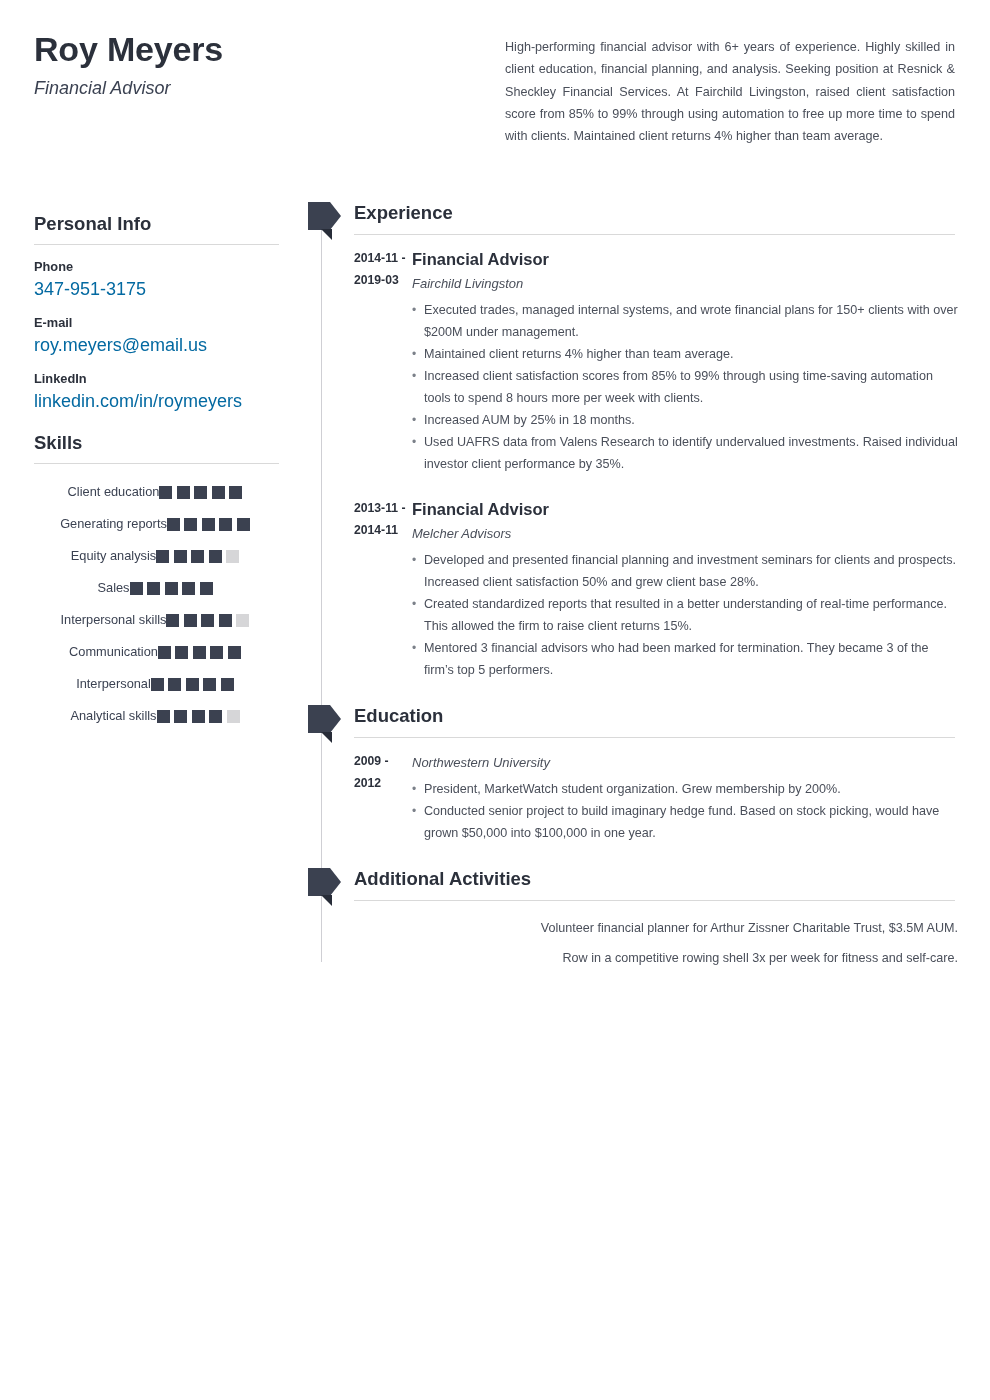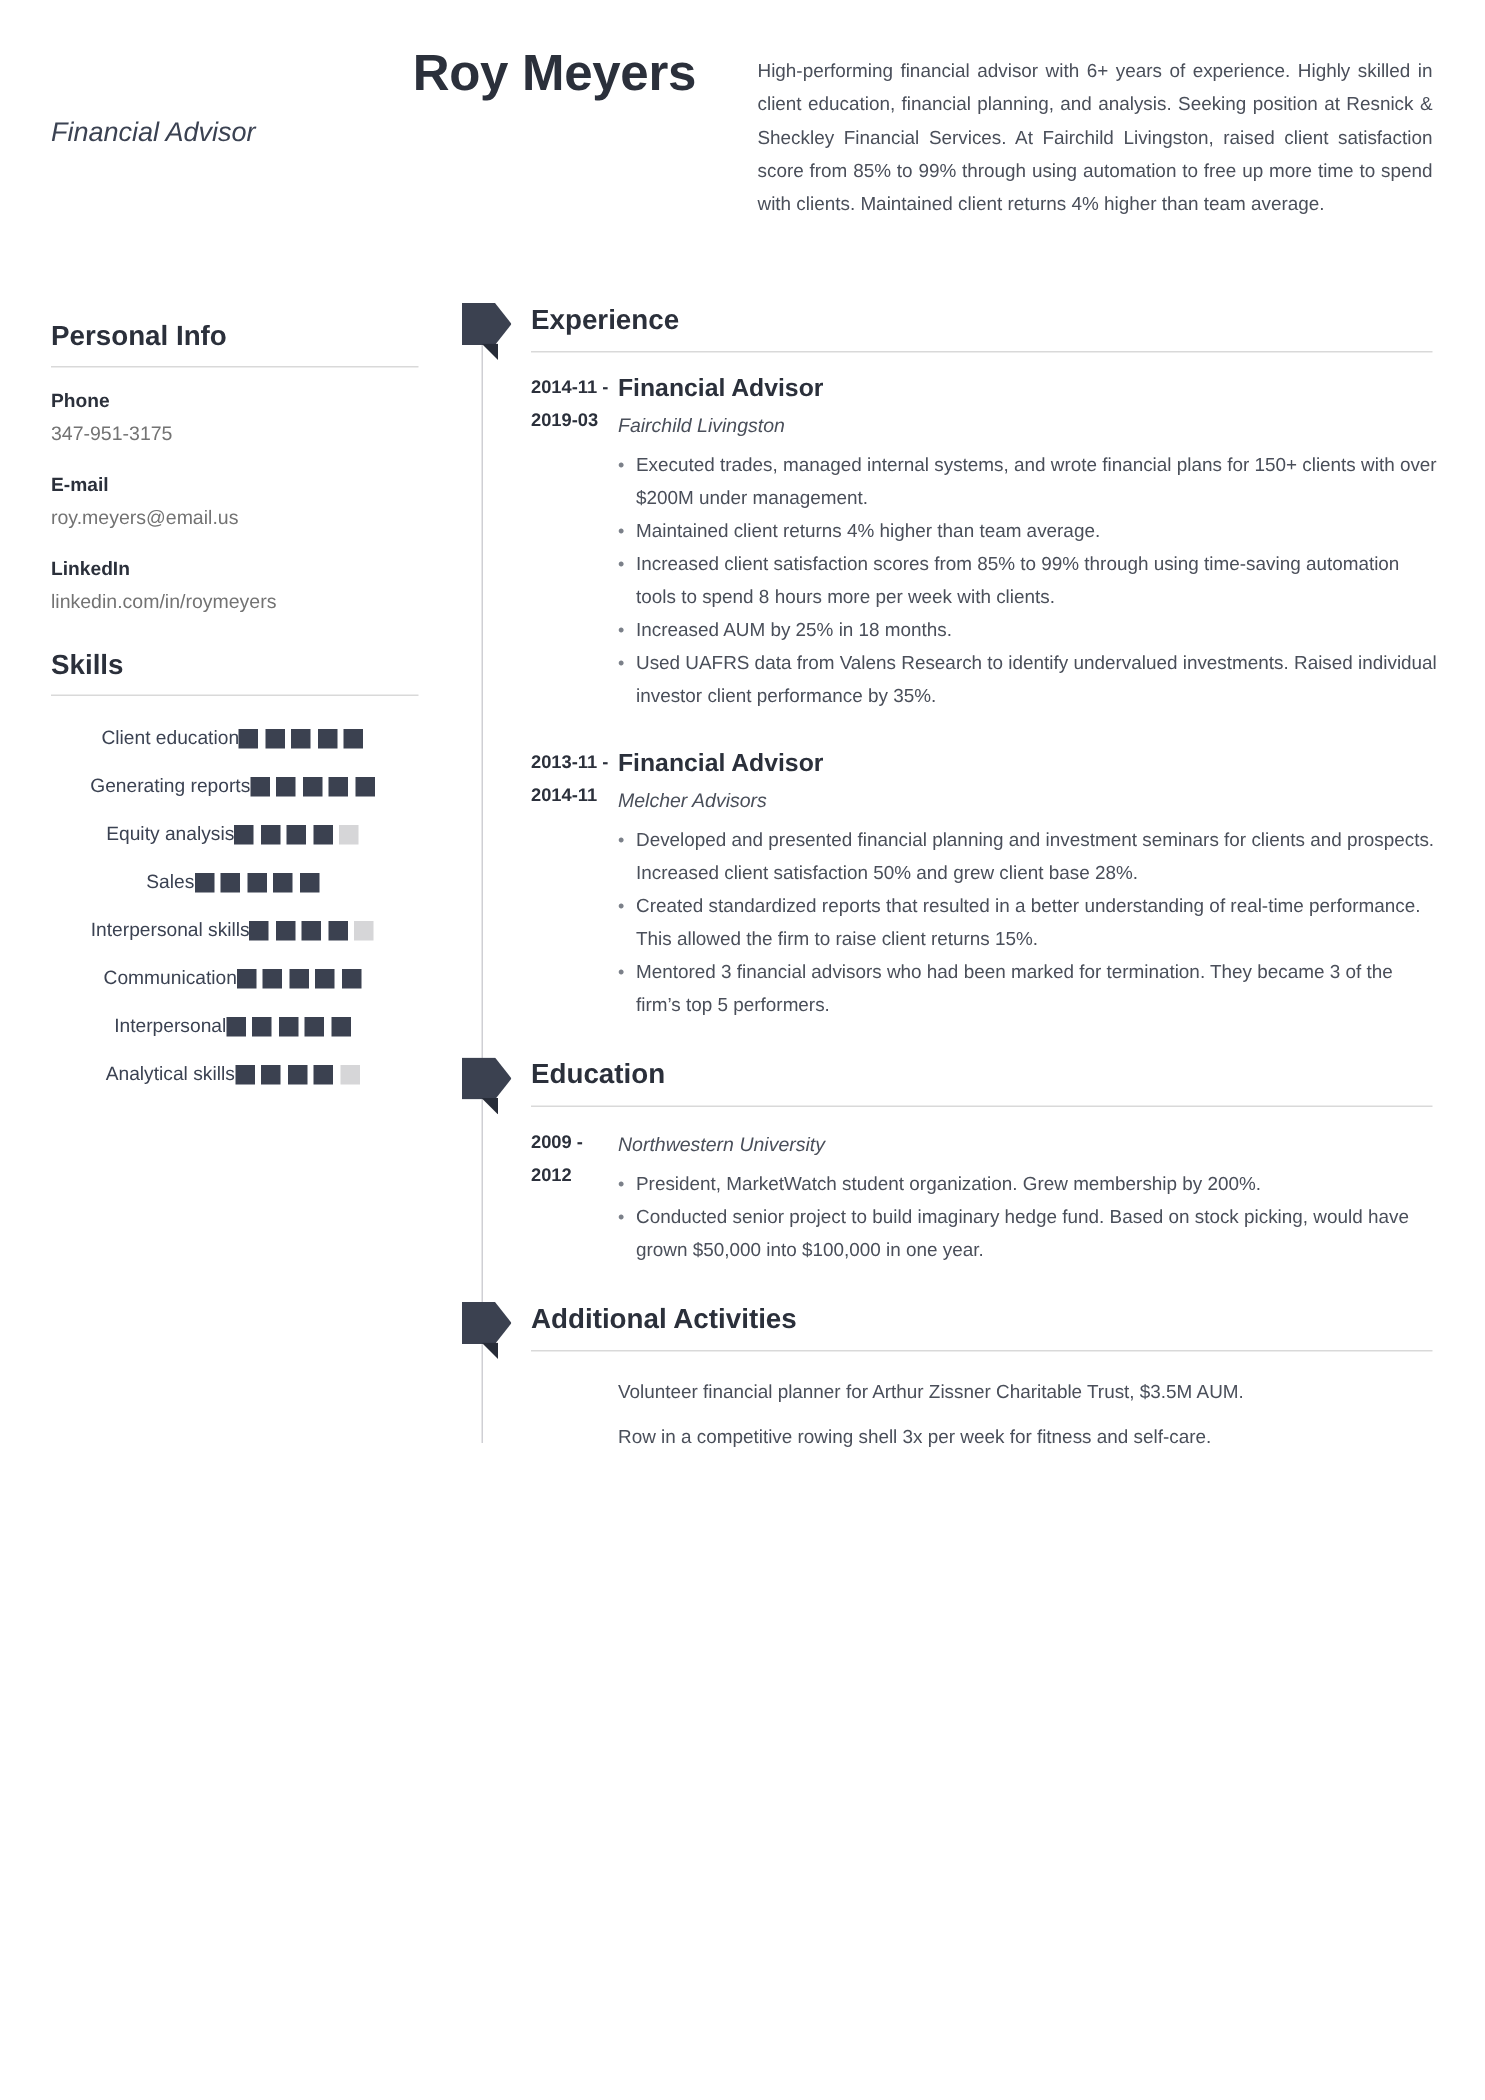--- a/index.html
+++ b/index.html
@@ -10,21 +10,21 @@
     color: #3b4252;
     -webkit-font-smoothing: antialiased;
   }
   .page { position: relative; width: 990px; height: 1400px; }
 
   
   .header { position: absolute; left: 0; top: 0; width: 990px; height: 180px; }
   .name-block { position: absolute; left: 34px; top: 28px; width: 430px; }
   .name {
     font-size: 34px; font-weight: bold; color: #2b303b;
-    letter-spacing: -0.2px; line-height: 42px; text-align: right;
+    letter-spacing: -0.2px; line-height: 42px;
   }
   .job-title {
     font-size: 18px; font-style: italic; color: #3b4252;
     line-height: 26px; margin-top: 5px; font-weight: normal;
   }
   .summary {
     position: absolute; left: 505px; top: 36px; width: 450px;
     font-size: 12.6px; line-height: 22.3px; color: #4a4f5a;
     text-align: justify;
   }
@@ -36,21 +36,21 @@
     line-height: 24px; padding-bottom: 8px;
   }
   .left-rule { border-bottom: 1px solid #d9d9d9; width: 245px; margin-bottom: 12px; }
 
   .info-item { margin-bottom: 14px; }
   .info-label {
     font-size: 12.8px; font-weight: bold; color: #2b303b;
     line-height: 20px;
   }
   .info-value {
-    font-size: 13px; color: #737373; line-height: 20px; margin-top: 2px;
+    font-size: 18px; color: #0369a1; line-height: 20px; margin-top: 2px;
   }
 
   .skills-block { margin-top: 20px; }
   .skill-row {
     display: flex; align-items: center; justify-content: center;
     height: 32px;
   }
   .skill-name { font-size: 12.8px; color: #3b4252; line-height: 20px; }
   .skill-bars { display: flex; gap: 4.5px; margin-right: 3px; }
   .sq { width: 13px; height: 13px; background: #d6d6d8; }
@@ -104,21 +104,21 @@
   .bullets { list-style: none; margin-top: 4px; }
   .bullets li {
     position: relative; padding-left: 12px;
     font-size: 12.6px; line-height: 22px; color: #4a4f5a;
     margin-bottom: 0px;
   }
   .bullets li:before {
     content: "•"; position: absolute; left: 0; top: 0;
     color: #7b8089; font-size: 12px;
   }
-  .plain-lines { padding-top: 4px; }
+  .plain-lines { padding-top: 4px; text-align: right; }
   .plain-lines p {
     font-size: 12.6px; line-height: 22px; color: #4a4f5a;
     margin-bottom: 8px;
   }
   .sec-gap { height: 22px; }
   .entry-gap { height: 10px; }
 </style>
 </head>
 <body>
 

